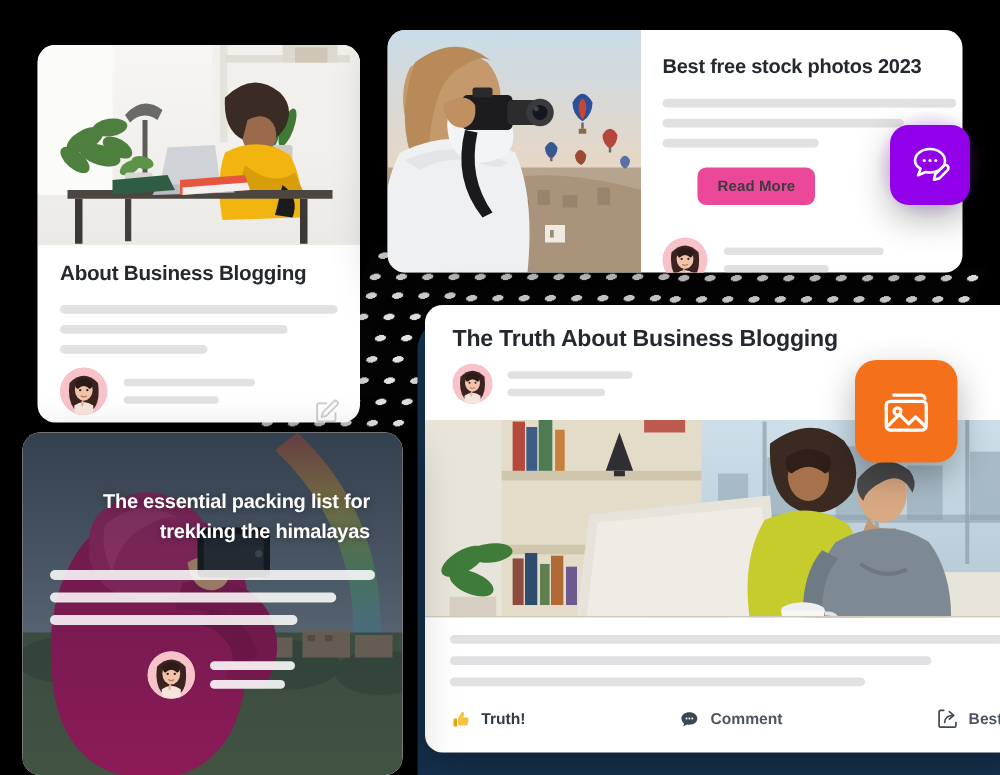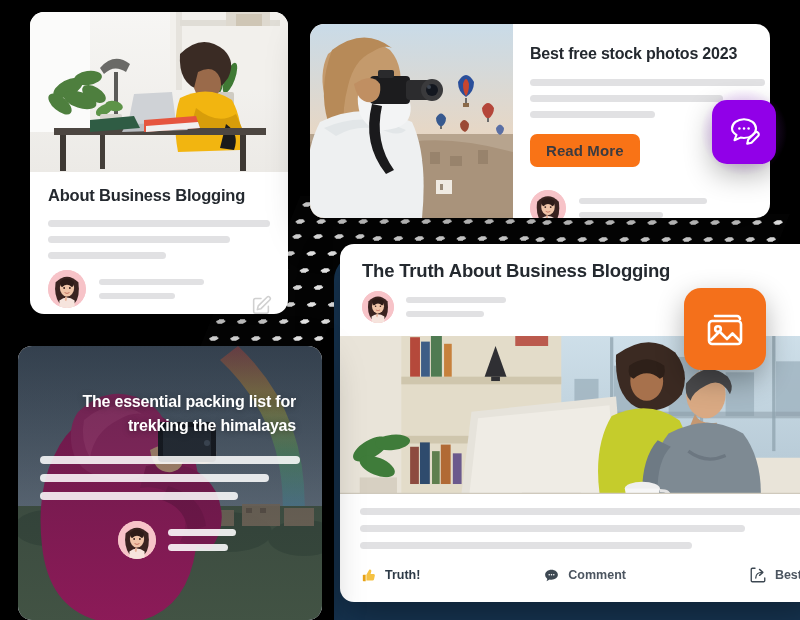--- a/index.html
+++ b/index.html
@@ -57,21 +57,21 @@
     overflow:hidden;
     flex:0 0 auto;
     position:relative;
   }
   .avatar svg{display:block;width:100%;height:100%;}
 
   .edit-icon{position:absolute;opacity:.22;}
   .edit-icon svg{display:block;}
 
   
-  #card-blogging{left:30px;top:12px;width:258px;height:302px;}
+  #card-blogging{left:30px;top:36px;width:258px;height:302px;}
   #card-blogging .photo{left:0;top:0;right:0;height:160px;border-radius:14px 14px 0 0;}
   #card-blogging .body{position:absolute;left:18px;right:18px;top:174px;}
   #card-blogging .card-title{font-size:16.5px;}
   #card-blogging .lines{margin-top:14px;display:flex;flex-direction:column;gap:9px;}
   #card-blogging .author{position:absolute;left:18px;top:258px;display:flex;align-items:center;gap:13px;}
   #card-blogging .avatar{width:38px;height:38px;}
   #card-blogging .author-lines{display:flex;flex-direction:column;gap:8px;width:105px;}
   #card-blogging .edit-icon{right:16px;top:282px;}
 
   
@@ -80,29 +80,30 @@
   #card-stock .body{position:absolute;left:220px;right:18px;top:20px;}
   #card-stock .card-title{font-size:16px;}
   #card-stock .lines{margin-top:16px;display:flex;flex-direction:column;gap:9px;width:235px;}
   #card-stock .author{position:absolute;left:220px;top:166px;display:flex;align-items:center;gap:13px;}
   #card-stock .avatar{width:36px;height:36px;}
   #card-stock .author-lines{display:flex;flex-direction:column;gap:8px;width:128px;}
 
   .read-more{
     margin-top:16px;
     display:inline-block;
-    background:#f97316;
+    background:#ec4899;
     color:#3b3b40;
-    font-size:15px;
+    font-size:12px;
     font-weight:600;
     padding:8px 16px;
     border-radius:7px;
     border:none;
     cursor:pointer;
     letter-spacing:.1px;
+    margin-left:28px;
   }
 
   
   #card-truth{left:340px;top:244px;width:440px;height:358px;padding-left:42px;}
   #card-truth .head{position:absolute;left:22px;right:20px;top:16px;}
   #card-truth .card-title{font-size:18.5px;}
   #card-truth .author{margin-top:9px;display:flex;align-items:center;gap:12px;}
   #card-truth .avatar{width:32px;height:32px;}
   #card-truth .author-lines{display:flex;flex-direction:column;gap:8px;width:100px;}
   #card-truth .photo{left:0;top:92px;right:0;height:158px;border-radius:0;}

